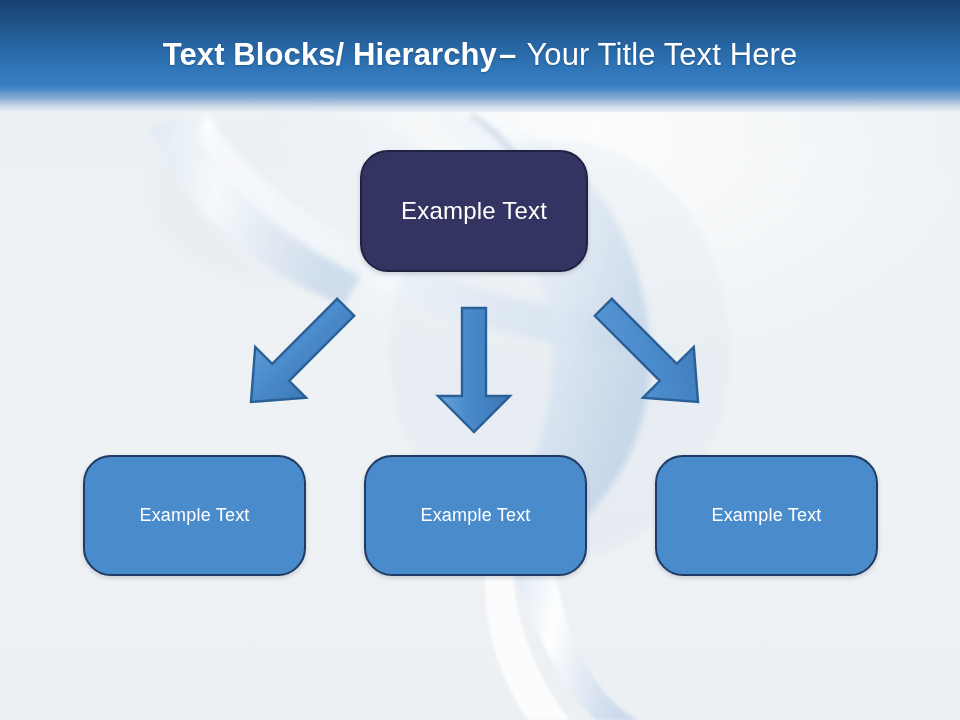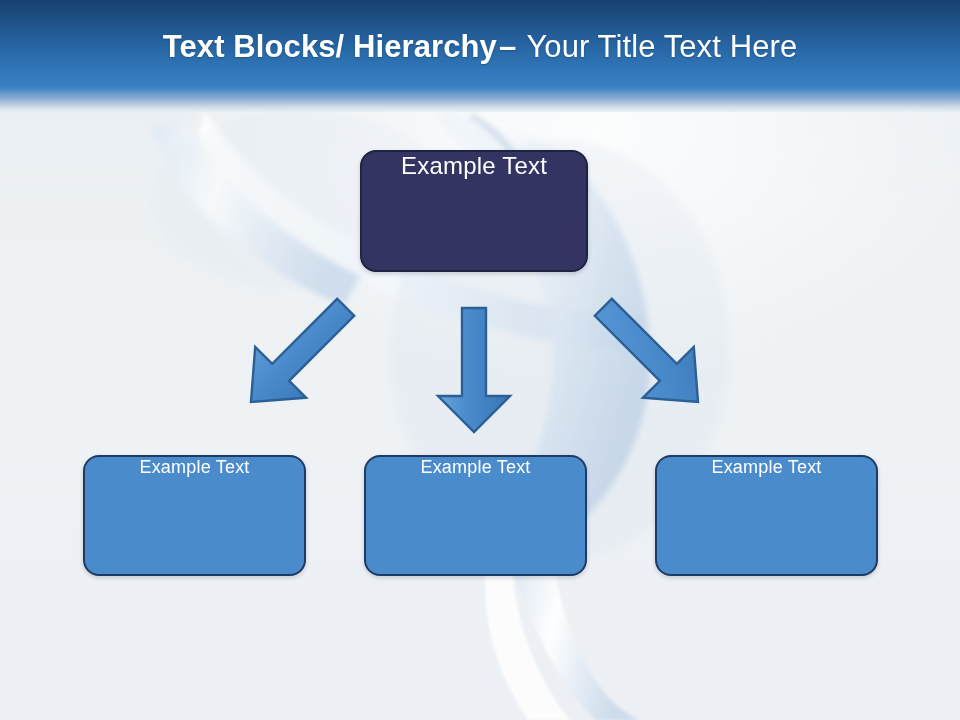--- a/index.html
+++ b/index.html
@@ -59,21 +59,21 @@
     position: absolute;
     left: 0; bottom: 0;
     width: 960px;
     height: 26px;
     background: linear-gradient(180deg, rgba(58,129,196,0) 0%, rgba(150,180,214,0.55) 45%, rgba(233,238,242,0.95) 100%);
     pointer-events: none;
   }
   .header-title {
     position: absolute;
     left: 0;
-    top: 28px;
+    top: 36px;
     width: 960px;
     text-align: center;
     color: #ffffff;
     font-size: 31px;
     line-height: 38px;
     letter-spacing: 0.1px;
     white-space: nowrap;
     text-shadow: 0 1px 2px rgba(10,40,70,0.35);
   }
   .title-strong { font-weight: bold; }
@@ -83,22 +83,23 @@
   
   .shape-layer {
     position: absolute;
     inset: 0;
     z-index: 2;
   }
 
   
   .node-box {
     position: absolute;
-    border-radius: 16px;
+    border-radius: 28px;
     display: flex;
+    align-items: center;
     justify-content: center;
     color: #ffffff;
     box-sizing: border-box;
     box-shadow: 0 2px 4px rgba(20,35,60,0.18);
   }
   .node-root {
     left: 360px;
     top: 150px;
     width: 228px;
     height: 122px;

